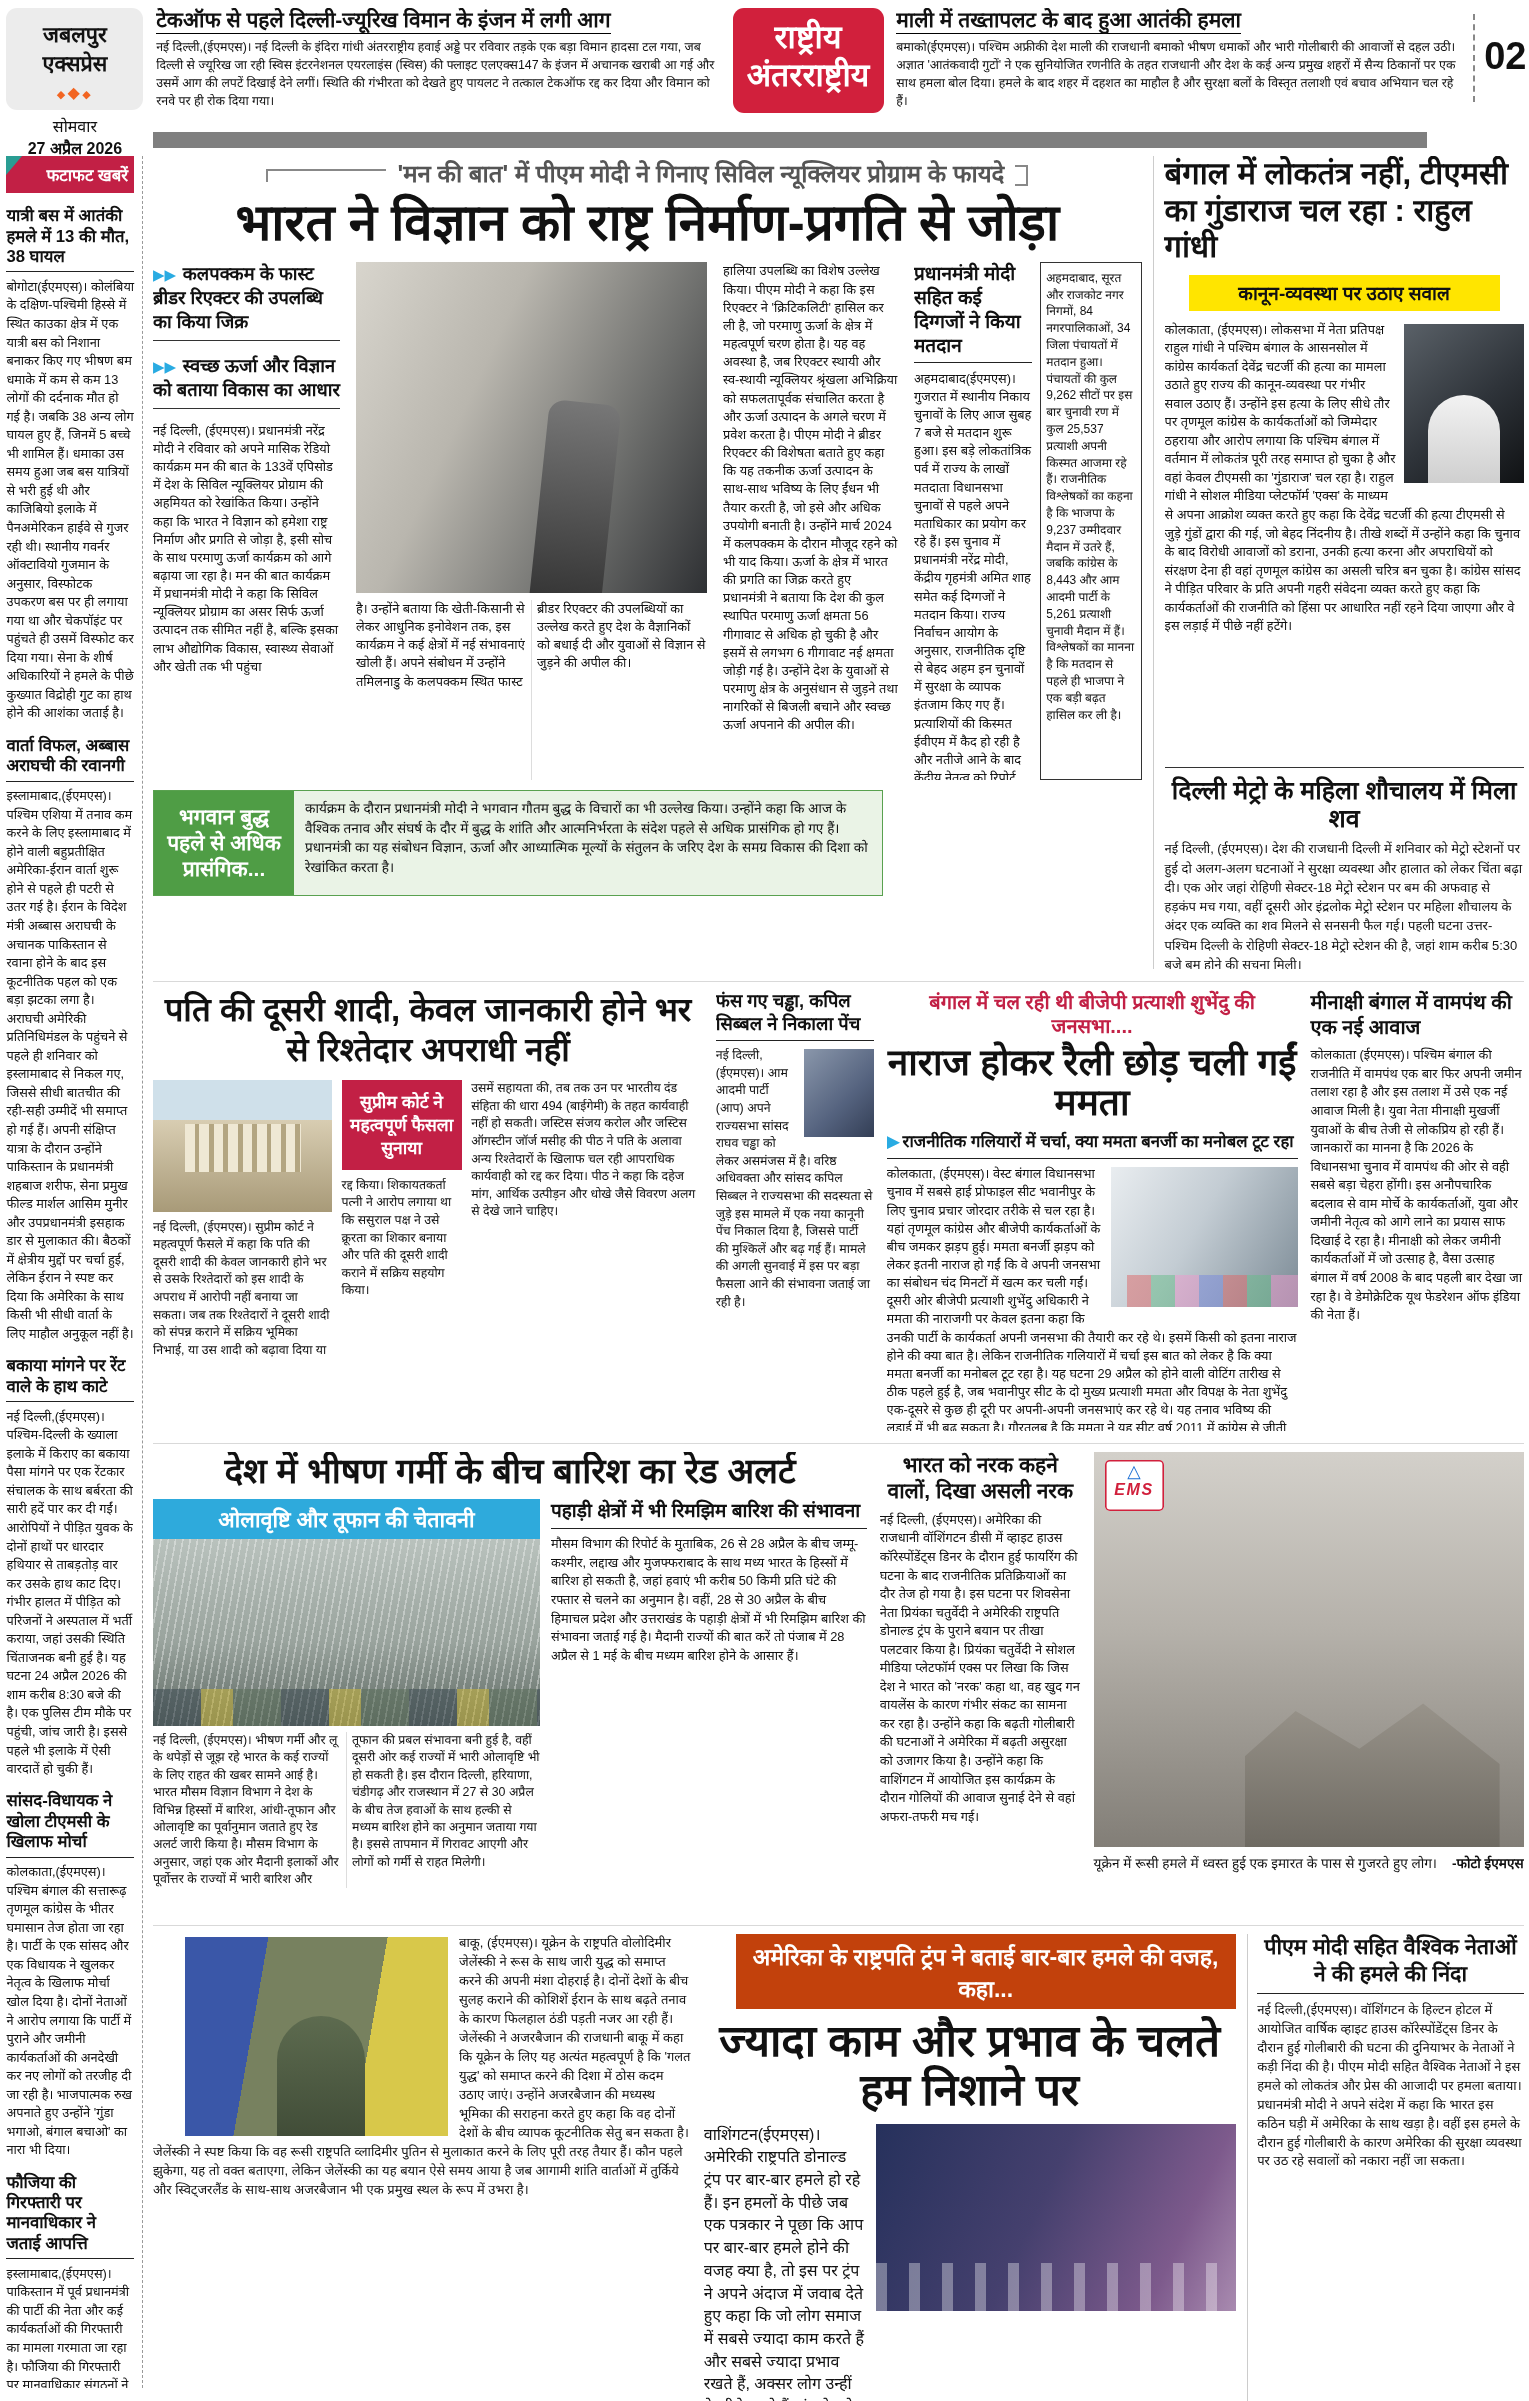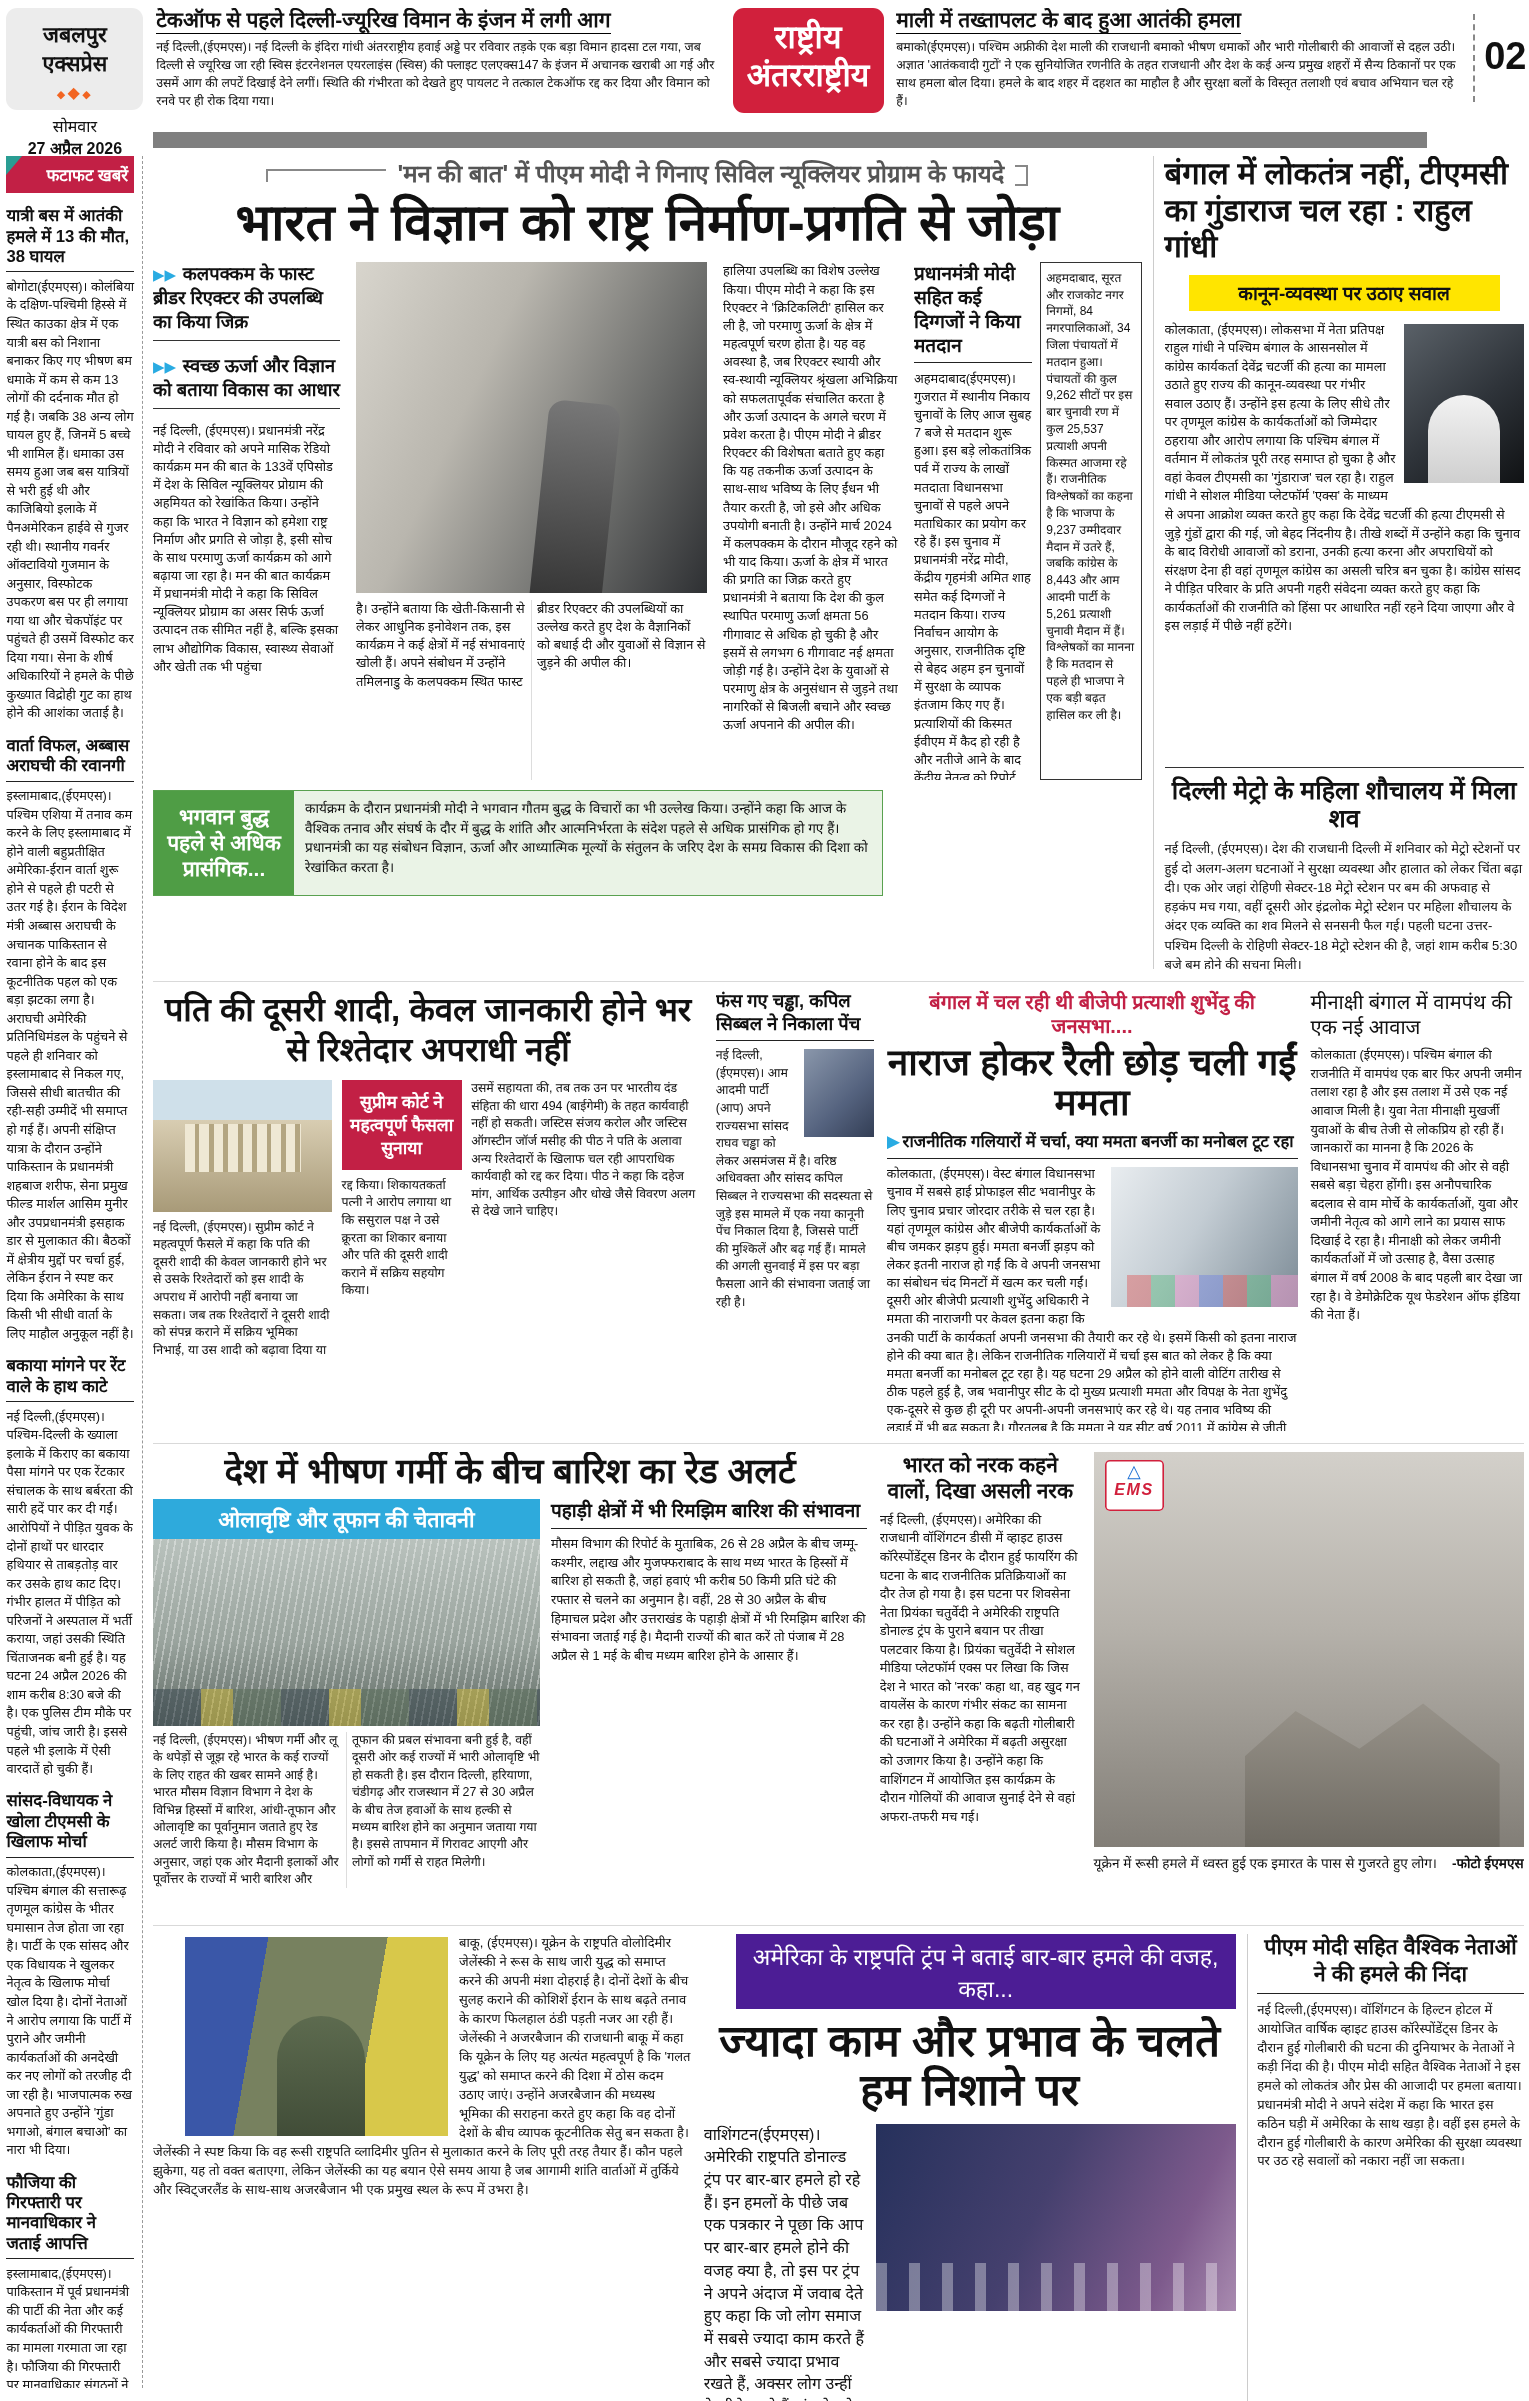--- a/index.html
+++ b/index.html
@@ -92,21 +92,21 @@
   .chadha p { font-size:12.4px; line-height:1.42; }
   .mamata { width:411px; overflow:hidden; }
   .mamata .strap { color:#c22045; font-weight:bold; font-size:20px; text-align:center; line-height:1.2; }
   .mamata h2 { font-size:37px; font-weight:bold; text-align:center; line-height:1.1; margin:4.8px 0 8px; }
   .mamata .subrow { font-weight:bold; font-size:16.7px; line-height:1.25; margin-bottom:6.4px; border-bottom:1.6px solid #222; padding-bottom:4.8px; }
   .mamata .subrow .arr { color:#29abe2; margin-right:3.2px; }
   .mamata-photo { float:right; width:187px; height:140px; margin:1.6px 0 6.4px 8px; background:linear-gradient(120deg,#e9edf0 0%,#c3ccd3 45%,#7c8b96 100%); }
   .mamata-photo::after { content:""; position:absolute; left:16px; bottom:0; width:239px; height:32px; background:linear-gradient(90deg,#d66 0 24px,#6b8 24px 48px,#e9c 48px 72px,#78d 72px 96px,#d66 96px 120px,#6b8 120px 144px,#e9c 144px 167px); opacity:.5; }
   .mamata p { font-size:12.8px; line-height:1.42; }
   .meenakshi { flex:1; overflow:hidden; }
-  .meenakshi h3 { font-size:20px; font-weight:normal; line-height:1.25; margin-bottom:6.4px; }
+  .meenakshi h3 { font-size:20px; font-weight:bold; line-height:1.25; margin-bottom:6.4px; }
   .meenakshi p { font-size:12.8px; line-height:1.45; }
 
   
   .band3 { display:flex; gap:12.8px; height:470px; overflow:hidden; }
   .rain { width:714px; overflow:hidden; }
   .rain h2 { font-size:35px; font-weight:bold; text-align:center; line-height:1.1; margin-bottom:8px; }
   .rain-grid { display:flex; gap:11px; }
   .rain-left { width:387px; }
   .blue-band { background:#2eaadc; color:#fff; font-weight:bold; font-size:21.5px; text-align:center; padding:5.6px; }
   .rain-photo { width:387px; height:187px; background:linear-gradient(#b9c2bd 0%,#99a39d 55%,#5f6a64 100%); }
@@ -131,21 +131,21 @@
   
   .band4 { display:flex; gap:12.8px; height:478px; overflow:hidden; }
   .zel { width:538px; overflow:hidden; }
   .zel h2 { font-size:33px; font-weight:bold; line-height:1.15; text-align:center; margin-bottom:9.6px; }
   .zel h2 .red { color:#e8192c; }
   .zel-photo { float:left; width:263px; height:199px; margin:3.2px 11px 6.4px 32px; background:linear-gradient(100deg,#3a57a8 0 28%,#77815f 28% 68%,#d8c84a 68% 100%); }
   .zel-photo::after { content:""; position:absolute; left:92px; bottom:0; width:88px; height:120px; background:linear-gradient(#5d6b4f,#414d38); border-radius:44px 44px 0 0; }
   .zel .body { font-size:13px; line-height:1.46; }
   .trump-wrap { flex:1; display:flex; gap:11px; overflow:hidden; }
   .trump-main { flex:1; display:flex; flex-direction:column; }
-  .trump-strap { background:#4c1d95; color:#fff; font-weight:normal; font-size:23px; text-align:center; padding:5.6px 8px; width:94%; margin-left:auto; }
+  .trump-strap { background:#c2410c; color:#fff; font-weight:bold; font-size:23px; text-align:center; padding:5.6px 8px; width:94%; margin-left:auto; }
   .trump-main h2 { font-size:44px; font-weight:bold; text-align:center; line-height:1.1; margin:8px 0 9.6px; }
   .trump-row { display:flex; gap:9.6px; }
   .trump-lead { width:163px; font-size:16px; line-height:1.42; }
   .trump-photo { flex:1; height:187px; background:linear-gradient(115deg,#26315c 0%,#45406e 45%,#7d5a8c 80%,#a98bb0 100%); }
   .trump-photo::after { content:""; position:absolute; left:0; bottom:0; width:100%; height:48px; background:repeating-linear-gradient(90deg,rgba(255,255,255,.35) 0 11px,transparent 11px 33px); }
   .trump-more { margin-top:8px; columns:3; column-gap:11px; column-rule:0.8px solid #ddd; font-size:12.4px; line-height:1.4; flex:1; overflow:hidden; }
   .ninda { width:277px; border-left:0.8px solid #ccc; padding-left:9.6px; overflow:hidden; }
   .ninda h3 { font-size:21.5px; font-weight:bold; line-height:1.25; border-bottom:1.6px solid #222; padding-bottom:5.6px; margin-bottom:6.4px; text-align:center; }
   .ninda p { font-size:13px; line-height:1.46; }
 

